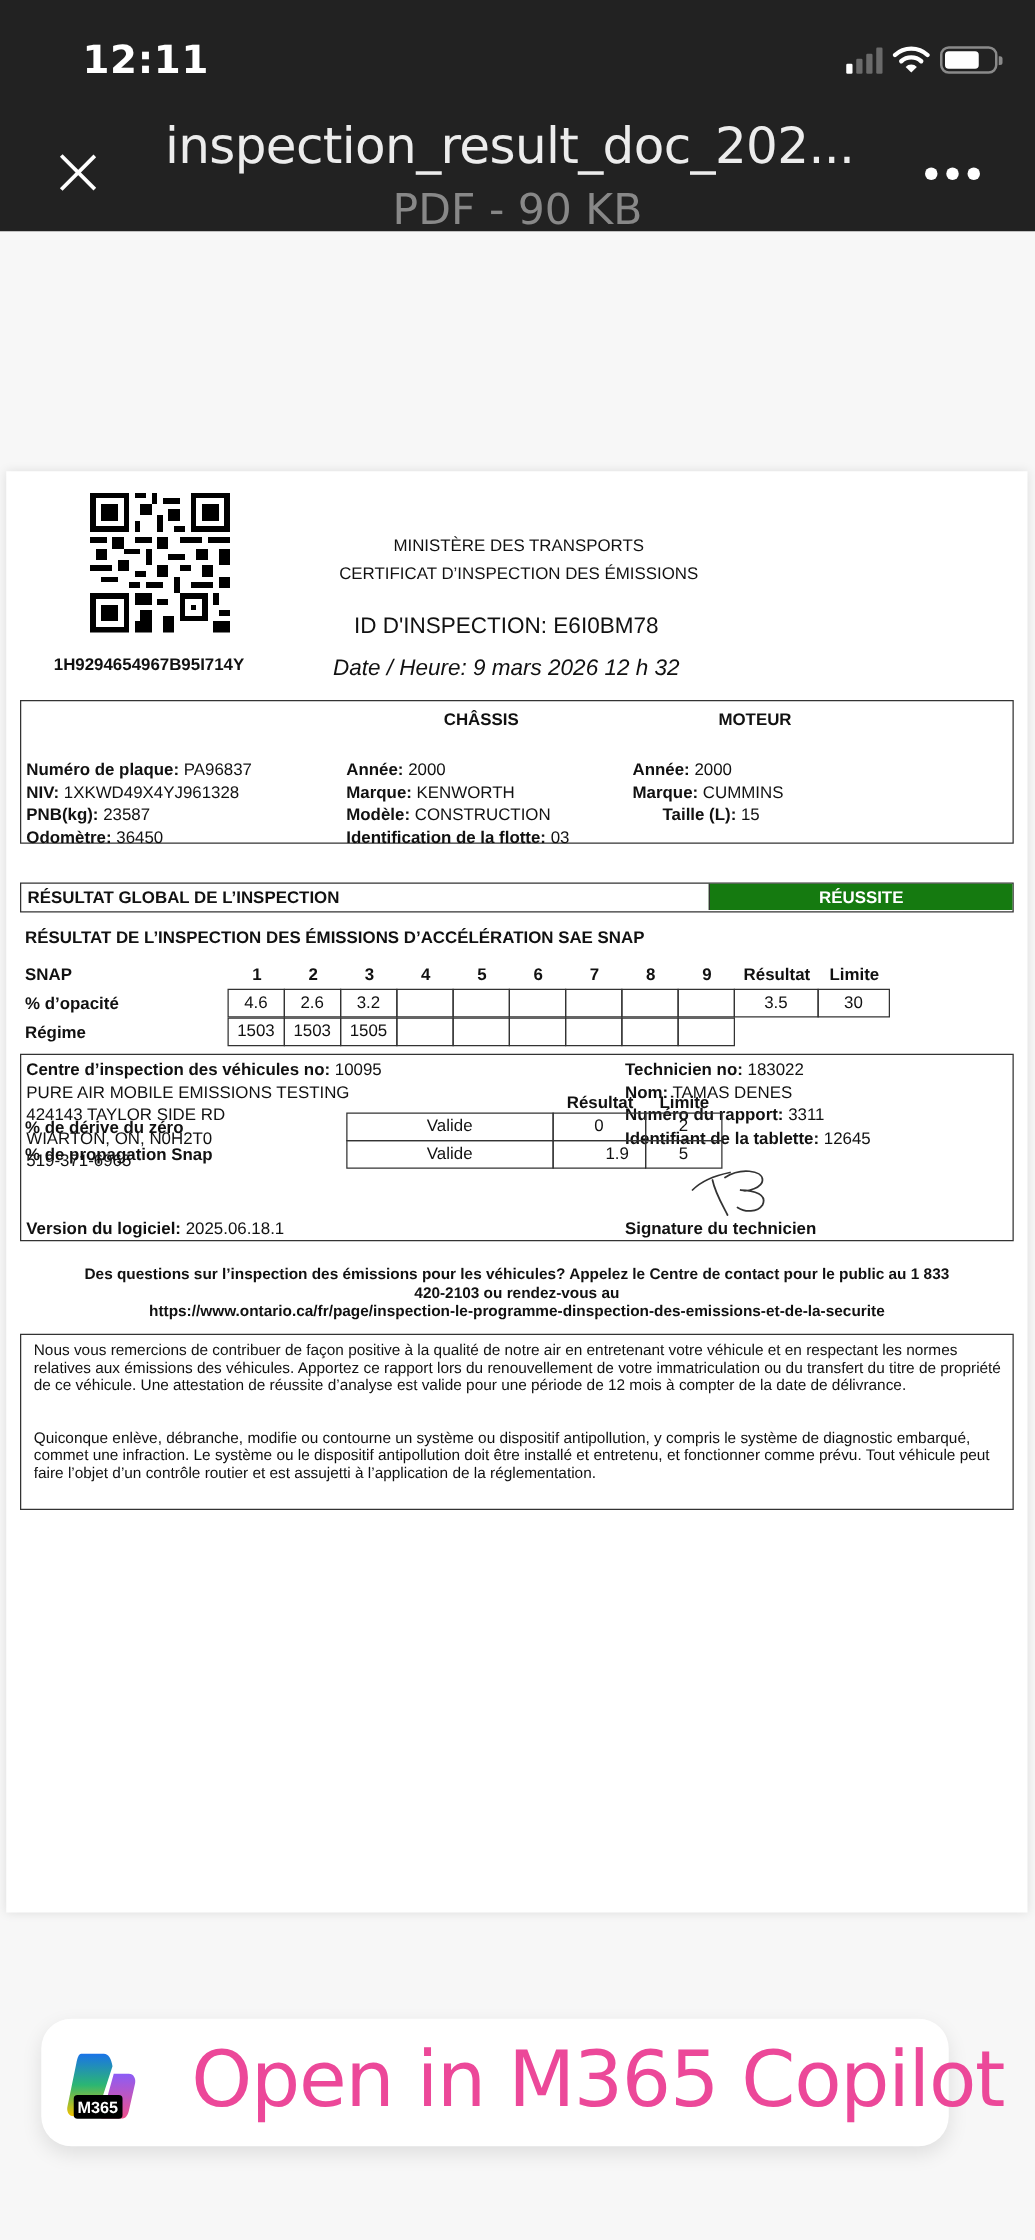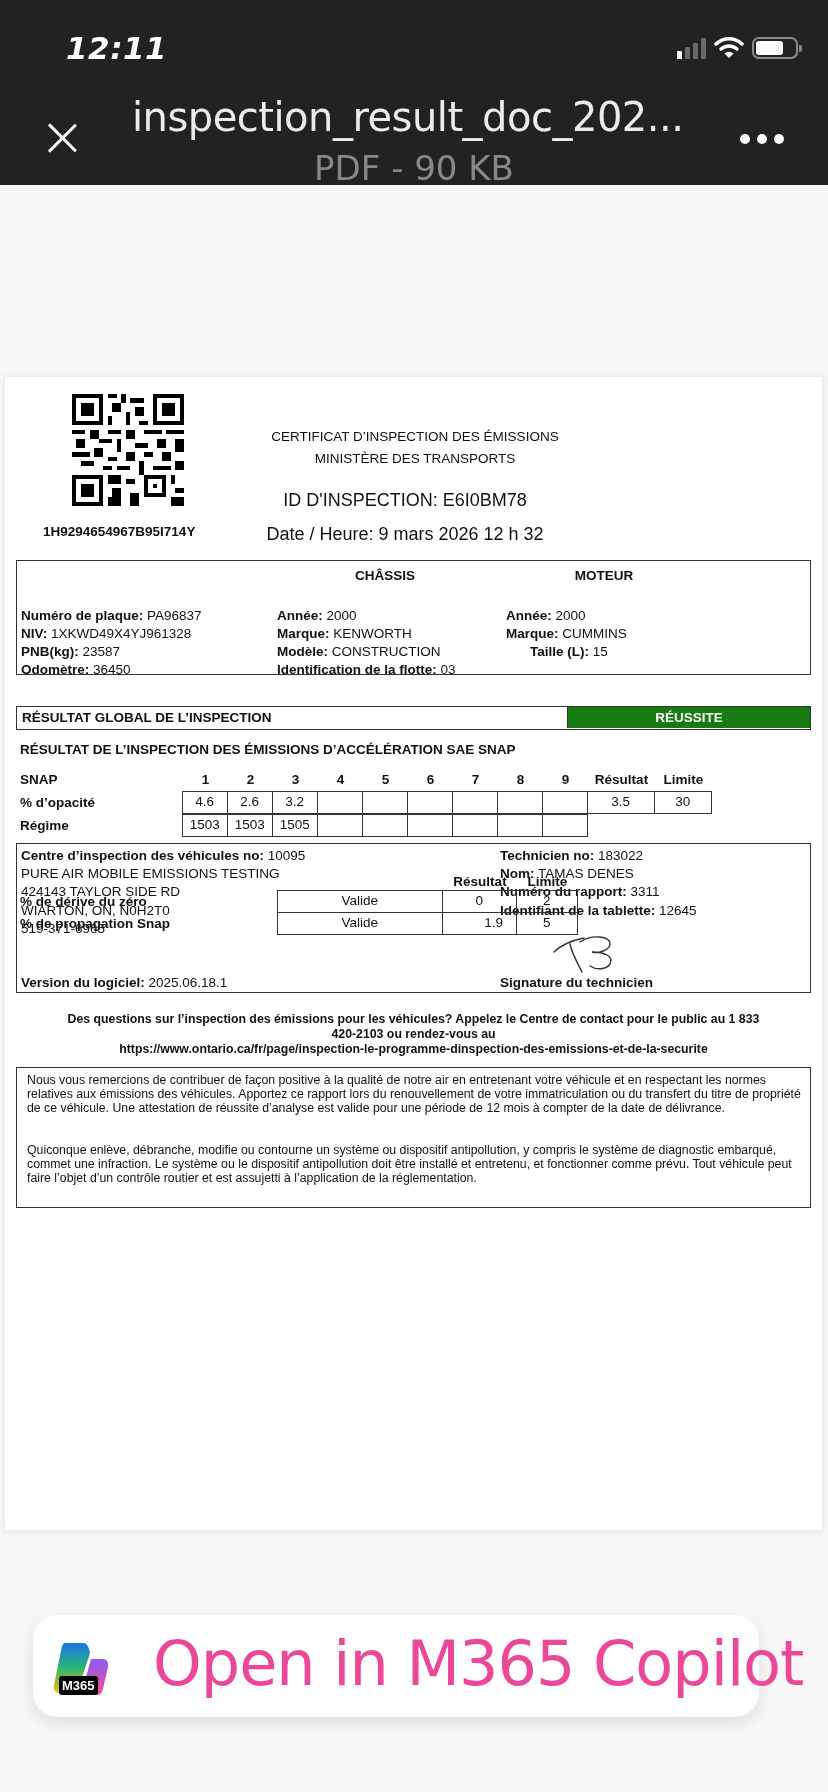--- a/index.html
+++ b/index.html
@@ -1,21 +1,21 @@
 <!DOCTYPE html>
 <html><head>
 <meta charset="utf-8">
 <style>
   * { box-sizing: border-box; margin: 0; padding: 0; }
   html, body { width: 828px; height: 1792px; overflow: hidden; }
   body { background: #f7f7f7; font-family: "Liberation Sans", sans-serif; position: relative; }
 
   
   .topbar { position: absolute; left: 0; top: 0; width: 828px; height: 185px; background: #222222; color: #fff; }
-  .status-time { position: absolute; left: 66px; top: 30px; font-size: 31px; font-weight: 600; letter-spacing: 0.5px; font-family: "DejaVu Sans", sans-serif; font-style: italic; }
+  .status-time { position: absolute; left: 66px; top: 30px; font-size: 31px; font-weight: 600; letter-spacing: 0.5px; font-family: "DejaVu Sans", sans-serif; }
   .status-icons { position: absolute; right: 30px; top: 36px; display: flex; align-items: center; gap: 8px; }
   .signal { display: flex; align-items: flex-end; gap: 3px; height: 22px; }
   .signal span { width: 5px; background: #6a6a6a; border-radius: 1px; }
   .signal span.on { background: #fff; }
   .battery { width: 46px; height: 22px; border: 2px solid #8a8a8a; border-radius: 7px; padding: 2px; position: relative; }
   .battery .fill { width: 70%; height: 100%; background: #fff; border-radius: 3px; }
   .battery::after { content: ""; position: absolute; right: -6px; top: 6px; width: 3px; height: 7px; background: #8a8a8a; border-radius: 0 2px 2px 0; }
 
   .close-btn { position: absolute; left: 42px; top: 118px; width: 40px; height: 40px; cursor: pointer; }
   .close-btn::before, .close-btn::after { content: ""; position: absolute; left: 19px; top: 1px; width: 2.5px; height: 38px; background: #fff; }
@@ -28,21 +28,21 @@
   .more-btn span { width: 10px; height: 10px; border-radius: 50%; background: #fff; }
 
   
   .page { position: absolute; left: 5px; top: 377px; width: 817px; height: 1153px; background: #fff; box-shadow: 0 0 8px rgba(0,0,0,0.10); color: #111; }
   .qr { position: absolute; left: 67px; top: 17px; width: 112px; height: 112px; }
   .vin-code { position: absolute; left: 38px; top: 147px; font-size: 13.5px; font-weight: 700; }
   .ministry { position: absolute; left: 250px; top: 49px; width: 320px; text-align: center; font-size: 13.5px; line-height: 22px; }
   .logo { position: absolute; left: 575px; top: 52px; display: flex; align-items: center; gap: 5px; font-weight: 700; font-size: 20px; }
   .trillium { width: 28px; height: 28px; border-radius: 8px; background: #000; display: inline-flex; align-items: center; justify-content: center; }
   .insp-id { position: absolute; left: 240px; top: 113px; width: 320px; text-align: center; font-size: 18px; }
-  .insp-date { position: absolute; left: 240px; top: 147px; width: 320px; text-align: center; font-size: 18px; }
+  .insp-date { position: absolute; left: 240px; top: 147px; width: 320px; text-align: center; font-size: 18px; font-style: italic; }
 
   .box { position: absolute; border: 1.5px solid #333; }
   .vehicle-box { left: 11px; top: 183px; width: 795px; height: 115px; }
   .col-head { position: absolute; top: 6px; font-weight: 700; font-size: 13.5px; text-align: center; line-height: 17px; }
   .field { position: absolute; font-size: 13.5px; white-space: nowrap; }
   .field b { font-weight: 700; }
 
   .result-box { left: 11px; top: 329px; width: 795px; height: 24px; }
   .result-label { position: absolute; left: 5px; top: 3px; font-weight: 700; font-size: 13.5px; }
   .result-pass { position: absolute; right: 0; top: 0; width: 243px; height: 21px; background: #157a10; color: #fff; font-weight: 700; font-size: 13.5px; text-align: center; line-height: 21px; border-left: 1.5px solid #333; }
@@ -153,22 +153,22 @@
         <rect x="23" y="21" width="2" height="1"></rect>
         <rect x="8" y="23" width="3" height="2"></rect>
         <rect x="22" y="23" width="3" height="2"></rect>
     </g>
     <rect x="17" y="19" width="3" height="3" fill="#fff"></rect>
       <rect x="18" y="20" width="1" height="1" fill="#000"></rect>
   </svg>
   <div class="vin-code">1H9294654967B95I714Y</div>
 
   <div class="ministry">
+    <div>MINISTÈRE DES TRANSPORTS</div>
     <div>CERTIFICAT D’INSPECTION DES ÉMISSIONS</div>
-    <div>MINISTÈRE DES TRANSPORTS</div>
   </div>
 
 
   <div class="insp-id">ID D'INSPECTION: E6I0BM78</div>
   <div class="insp-date">Date / Heure: 9 mars 2026 12 h 32</div>
 
   <div class="box vehicle-box">
     <div class="col-head" style="left:268px;width:200px">CHÂSSIS</div>
     <div class="col-head" style="left:487px;width:200px">MOTEUR</div>
 

